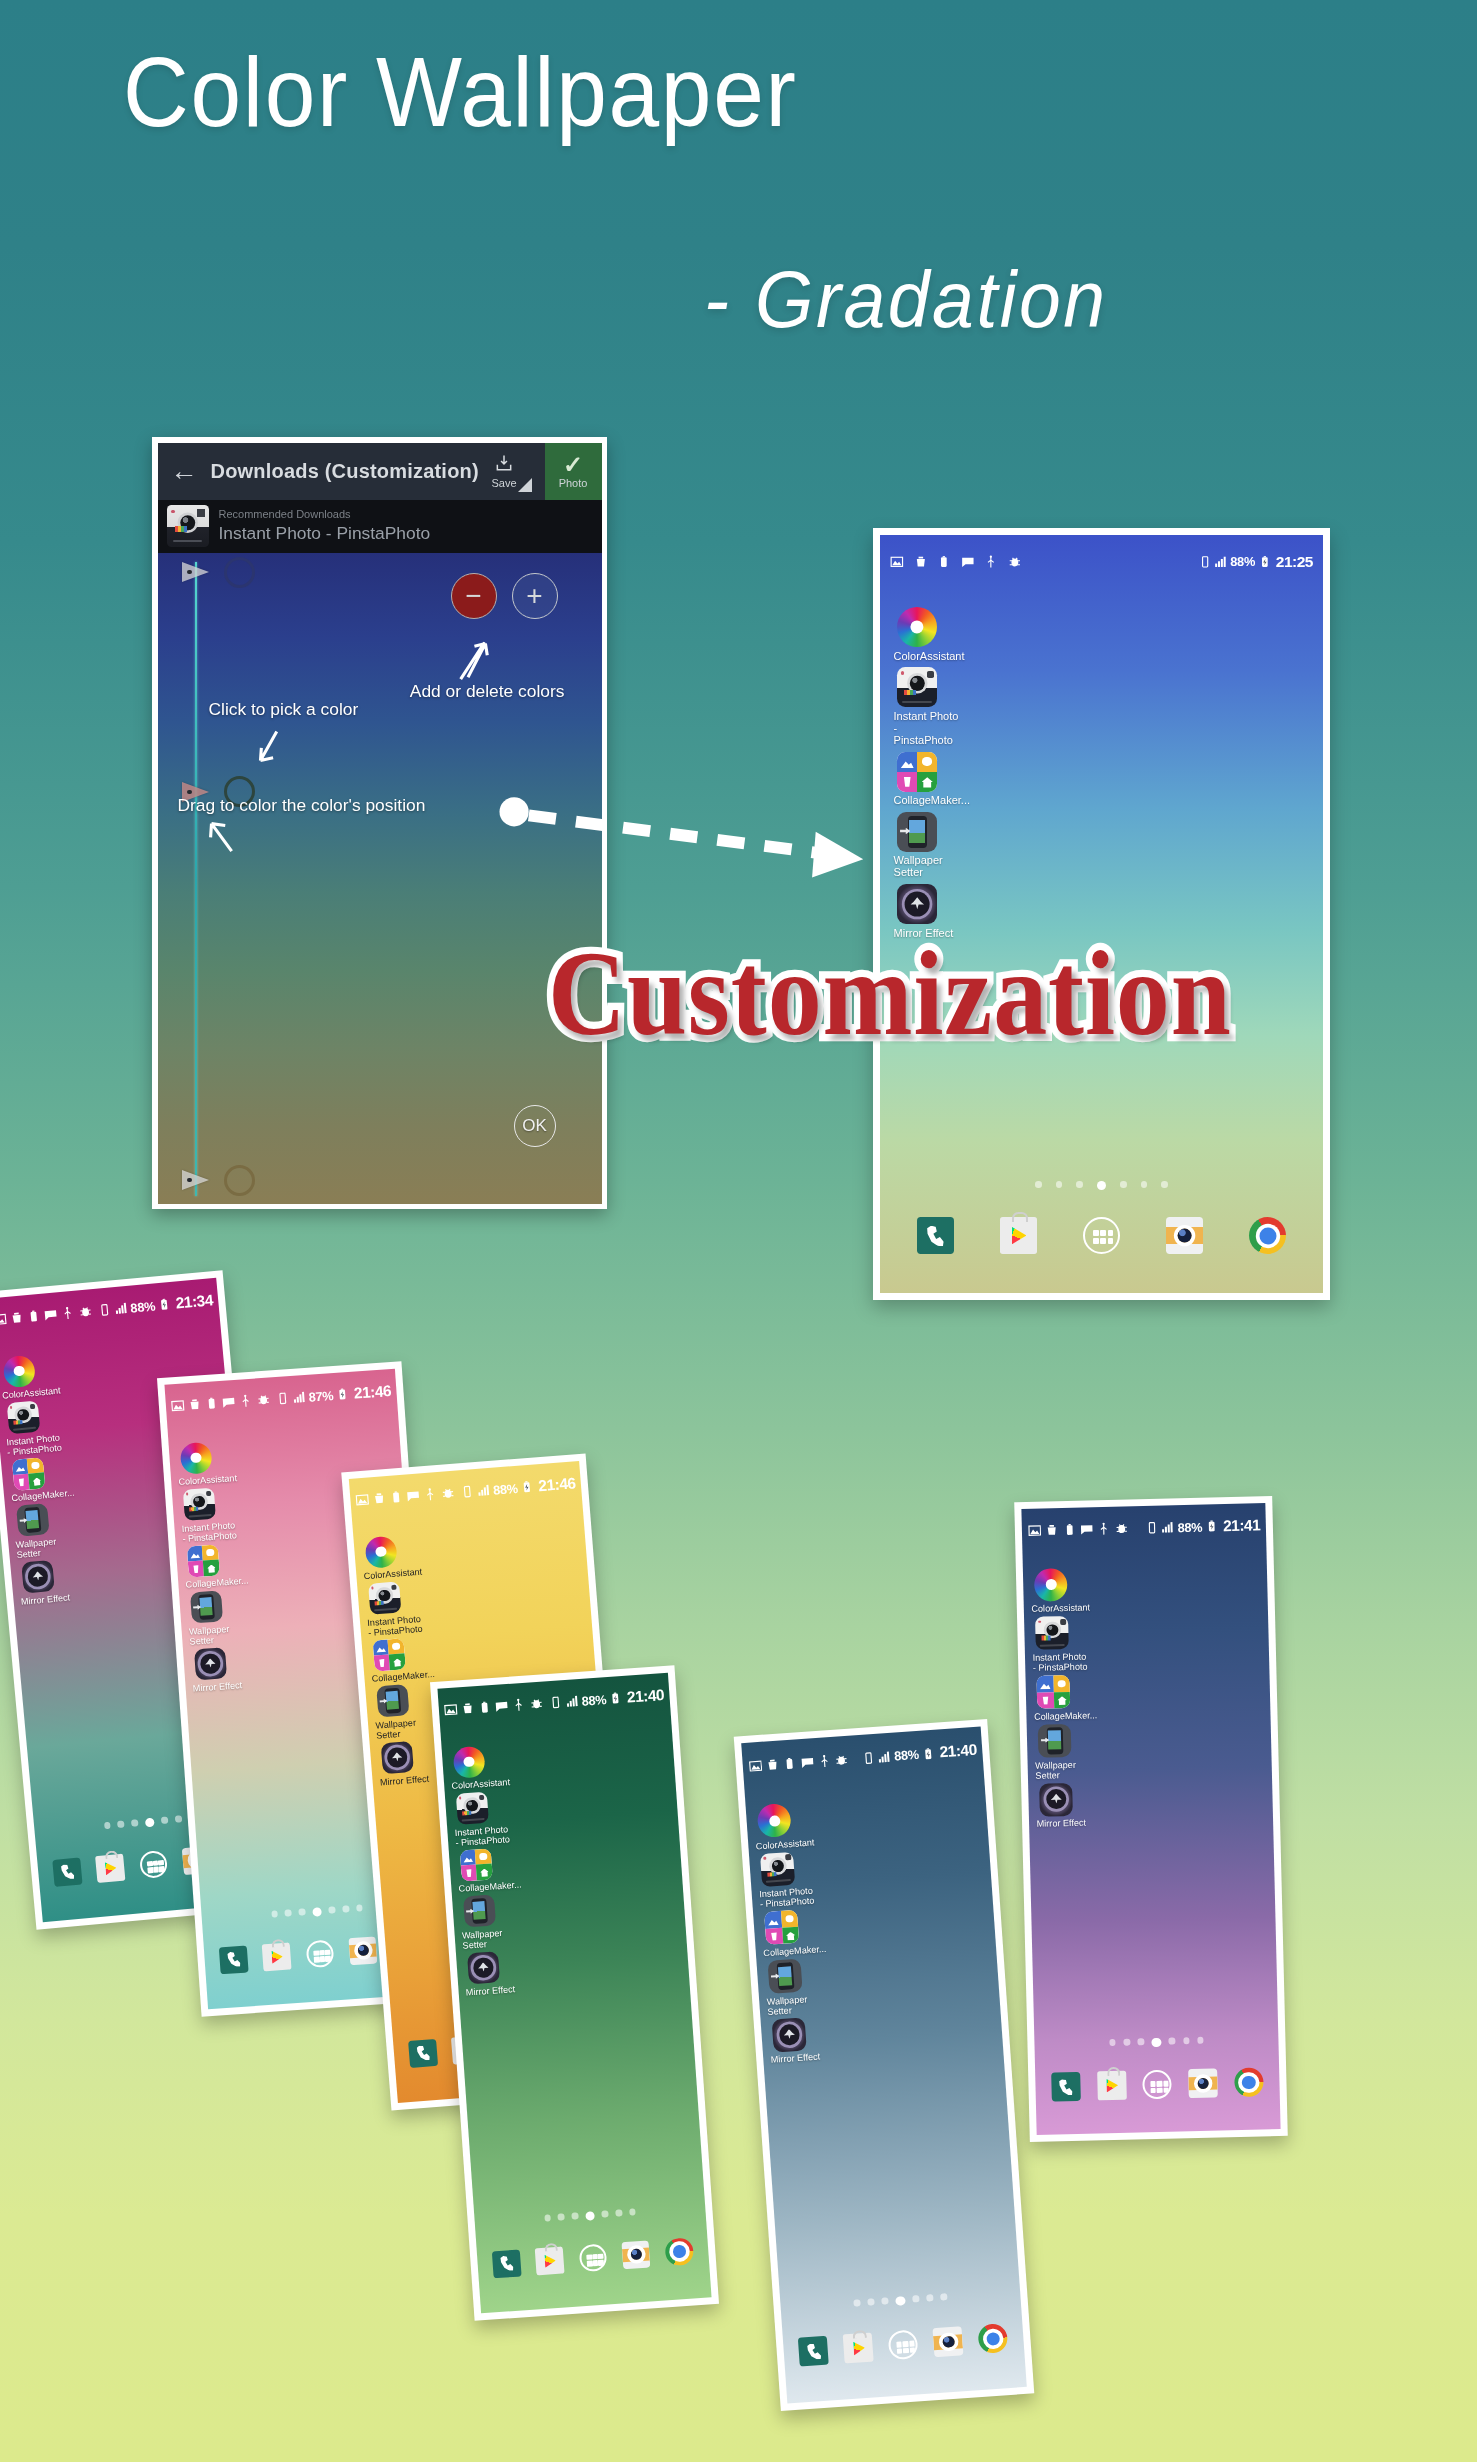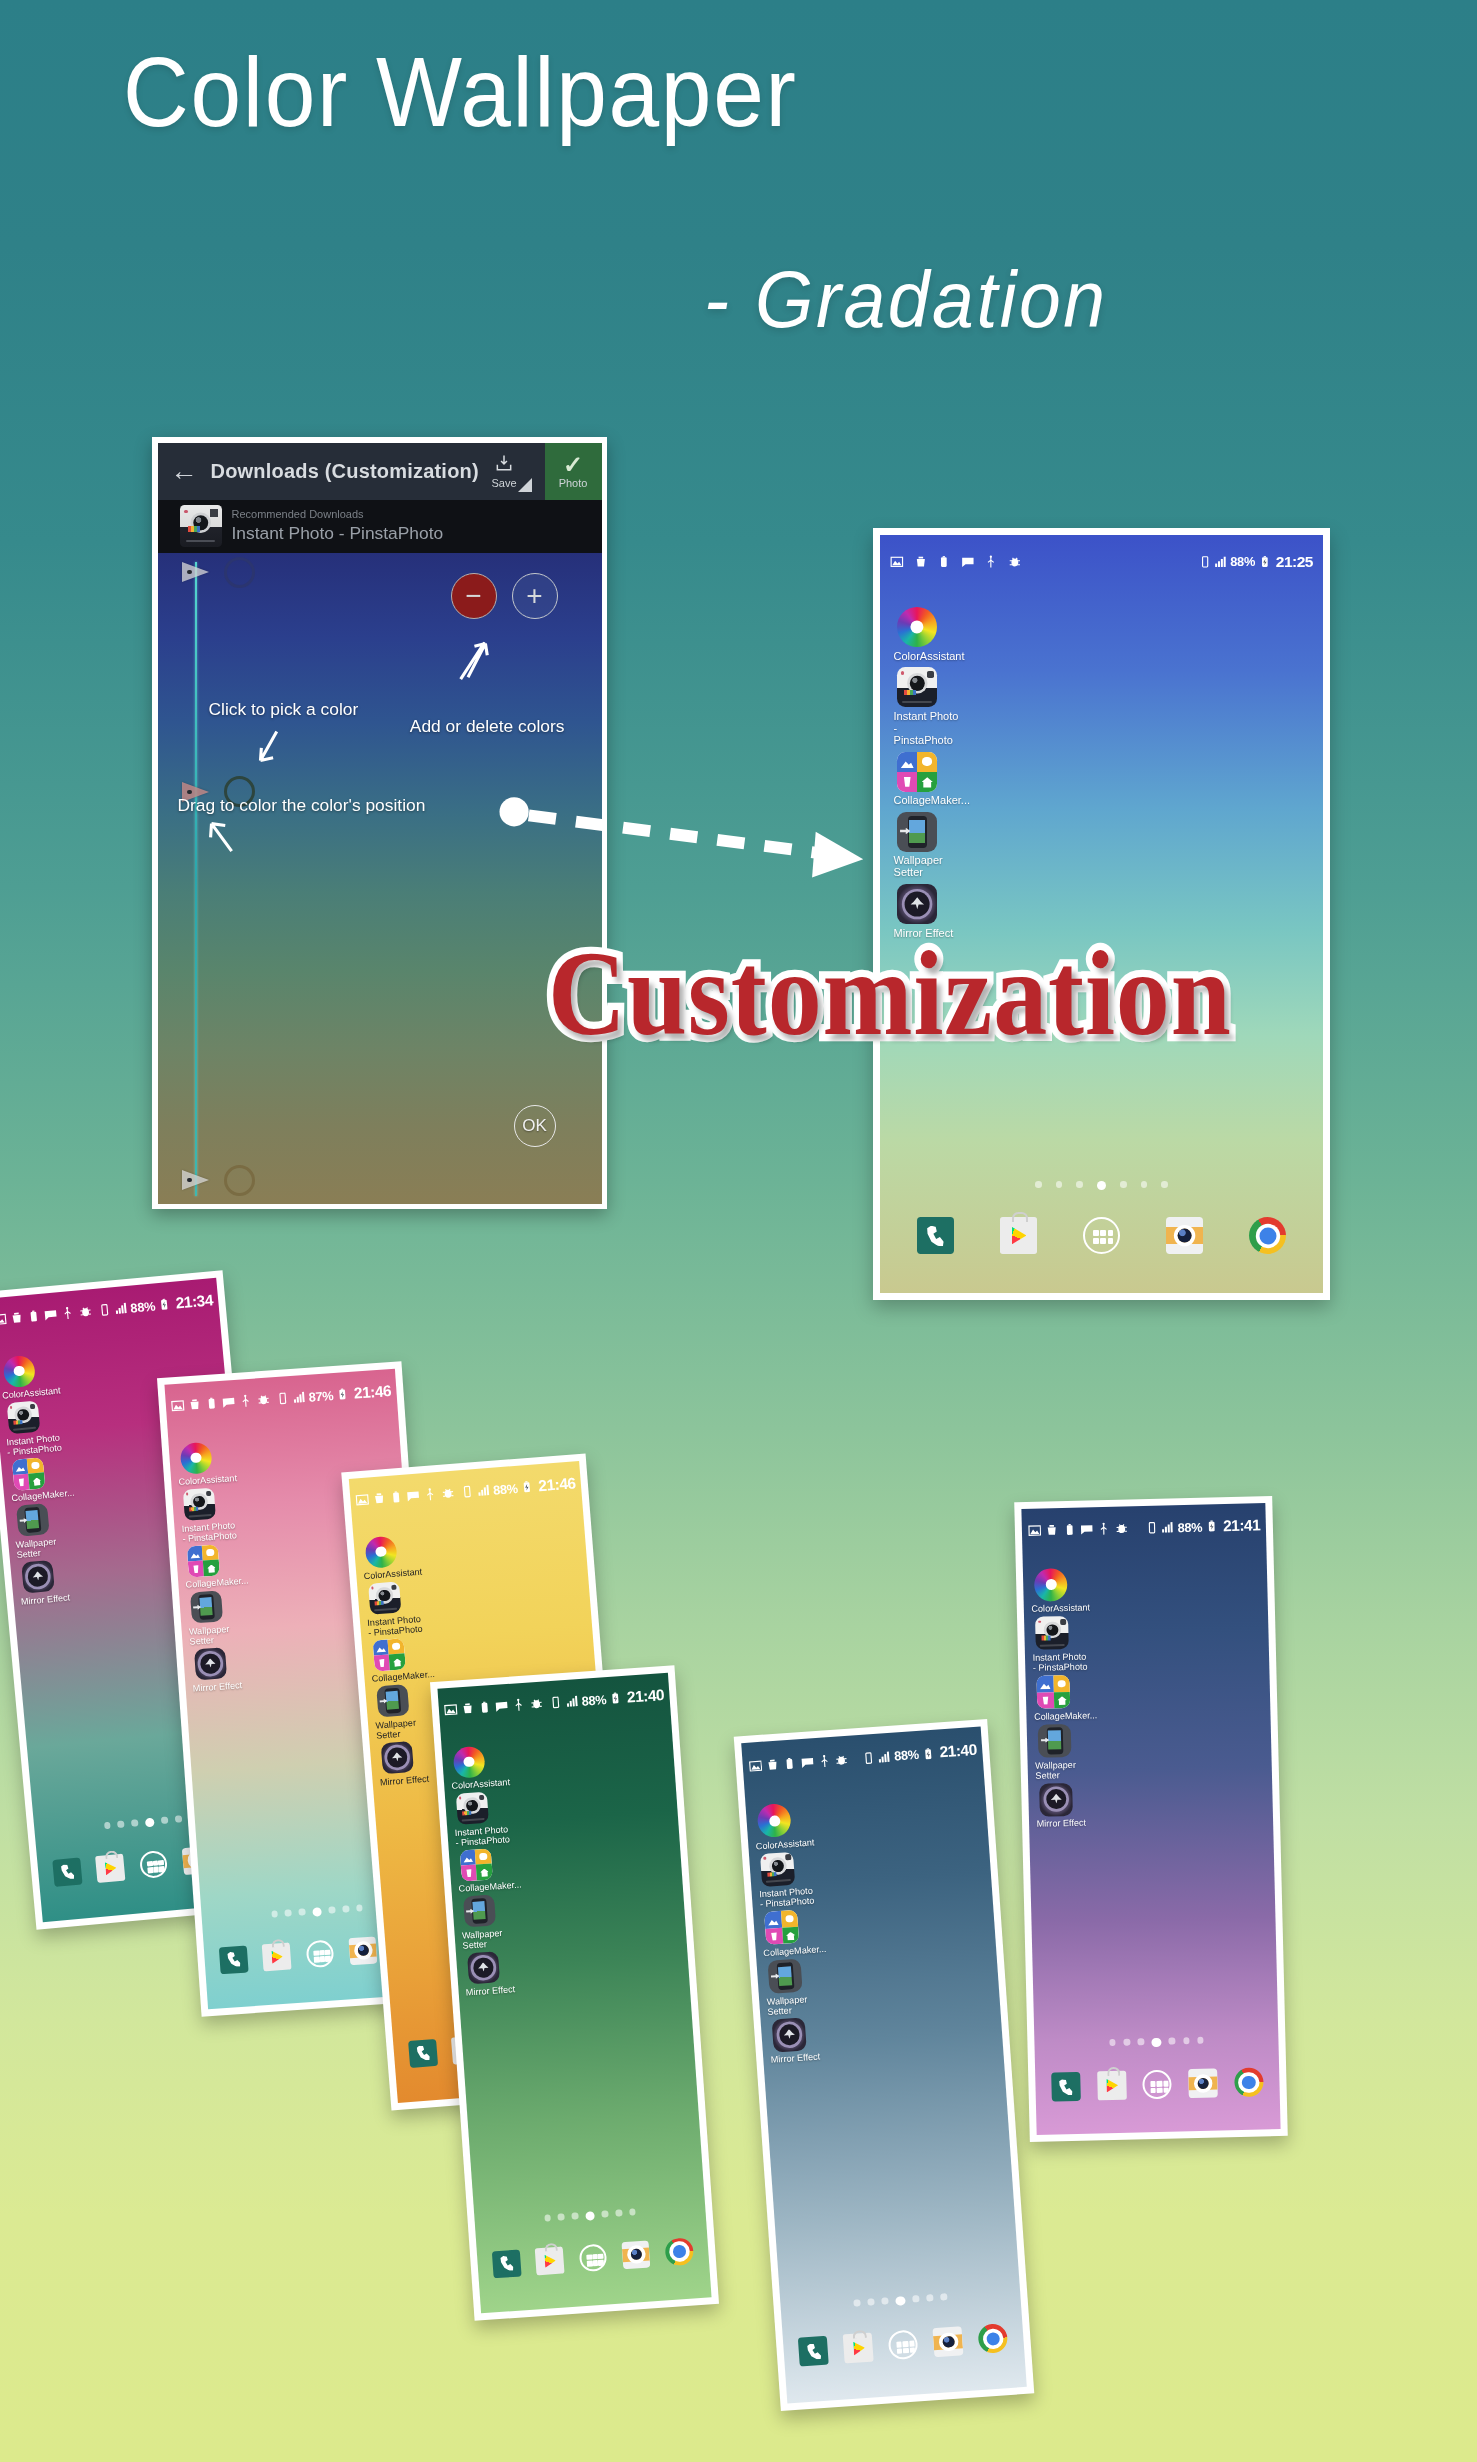--- a/index.html
+++ b/index.html
@@ -77,21 +77,21 @@
     position:absolute; top:0; height:57px; width:57px;
     display:flex; flex-direction:column; align-items:center; justify-content:center;
   }
   .ed-act.save{ right:69px; }
   .ed-act.apply{ right:0; background:#2f6b3c; }
   .ed-act .glyph{ color:#e6e9ec; font-size:20px; line-height:1; margin-bottom:0.9px;}
   .ed-act .glyph.check{ color:#d9ead3; font-size:24px; font-weight:700;}
   .ed-act .lbl{ color:#cfd4d8; font-size:11px;}
 
   .ed-promo{
-    height:53px; background:#0f1115; display:flex; align-items:center; padding:0 22px;
+    height:53px; background:#0f1115; display:flex; align-items:center; padding:0 9px;
     position:relative;
   }
   .promo-ico{
     width:42px; height:42px; border-radius:4.6px; flex:none;
     background:linear-gradient(180deg,#e8e8e8 0%,#dcdcdc 52%,#20222a 53%,#1a1c22 100%);
     position:relative; overflow:hidden;
   }
   .promo-ico .lens{
     position:absolute; left:50%; top:42%; transform:translate(-50%,-50%);
     width:15.5px;height:15.5px;border-radius:50%;
@@ -149,21 +149,21 @@
     display:flex; align-items:center; justify-content:center;
     color:#d7d9da; font-size:28px; line-height:1; font-weight:300;
   }
   .btn-minus{ right:105px; top:20px; background:#8b1b1b; border:1.8px solid #b6b0ae;}
   .btn-plus { right:44px;  top:20px; background:rgba(70,90,150,.30); border:1.8px solid #c4c8cc;}
 
   .hint{
     position:absolute; color:#ffffff; font-size:17.4px;
     text-shadow:0 0.9px 2.7px rgba(0,0,0,.45); white-space:nowrap;
   }
-  .hint-add { right:37px; top:128px;margin-top:35px;}
+  .hint-add { right:37px; top:128px;}
   .hint-pick{ left:51px; top:146px;}
   .hint-drag{ left:20px; top:242px;}
 
   .arrow{ position:absolute; stroke:#ffffff; fill:none; stroke-width:3.4; }
 
   .ok-btn{
     position:absolute; right:46px; bottom:57px; width:42px; height:42px; border-radius:50%;
     border:1.8px solid #e8e8e8; color:#f0f0f0; font-size:17px;
     display:flex; align-items:center; justify-content:center;
     text-shadow:0 0.9px 1.8px rgba(0,0,0,.4);

